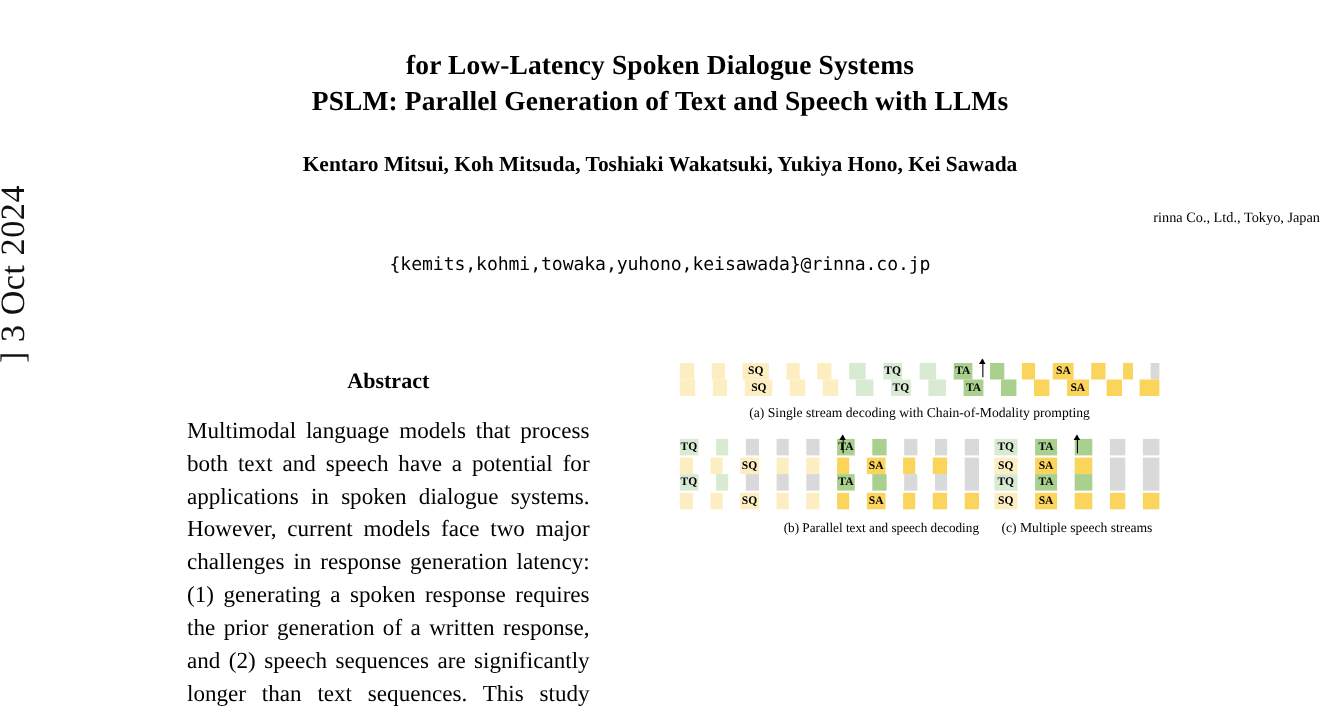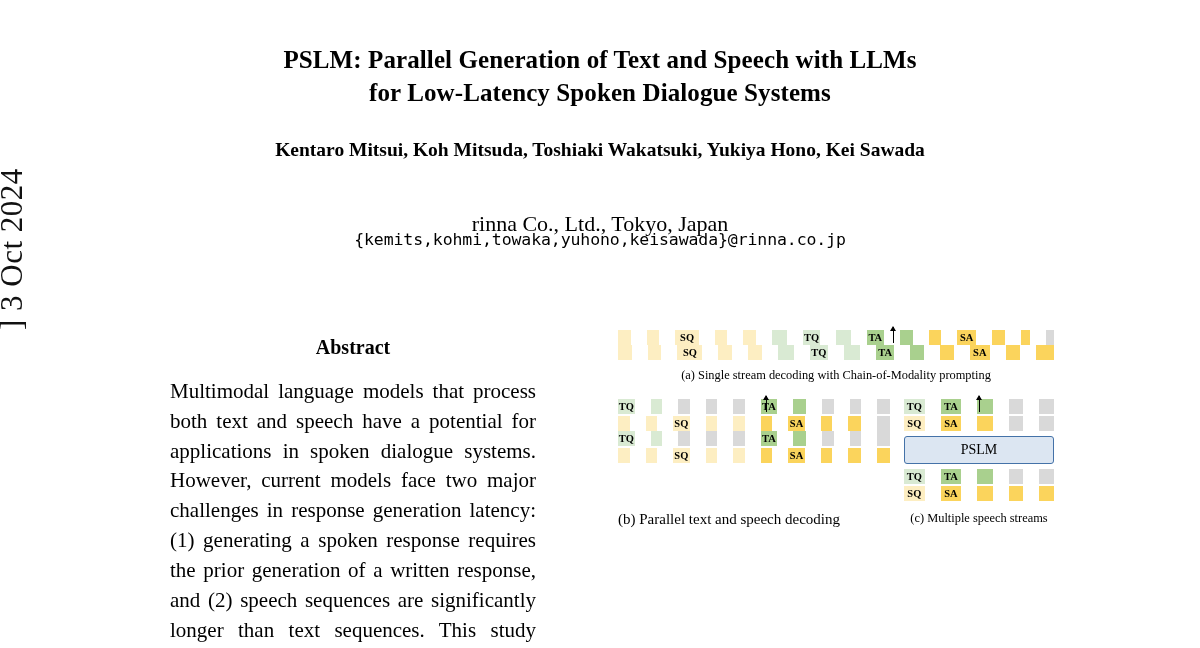--- a/index.html
+++ b/index.html
@@ -51,24 +51,24 @@
     left: 0;
     top: 139px;
     width: 1200px;
     text-align: center;
     font-size: 19.5px;
     font-weight: bold;
   }
   .affil {
     position: absolute;
     left: 0;
-    top: 211px;
-    width: 1200px;
-    text-align: center;
-    font-size: 22px;
+    top: 190px;
+    width: 1200px;
+    text-align: right;
+    font-size: 13px;
   }
   .email {
     position: absolute;
     left: 0;
     top: 230px;
     width: 1200px;
     text-align: center;
     font-family: "DejaVu Sans Mono", monospace;
     font-size: 16.5px;
     letter-spacing: -0.1px;
@@ -168,32 +168,32 @@
     gap: 14px;
   }
   .panel-b { width: 272px; }
   .panel-c { width: 150px; }
 
   .sub-caption-row {
     display: flex;
     gap: 14px;
     margin-top: 10px;
   }
-  .sub-caption-row .cap-b { width: 272px; text-align: left; font-size: 15px; }
+  .sub-caption-row .cap-b { width: 272px; text-align: right; font-size: 12px; }
   .sub-caption-row .cap-c { width: 150px; text-align: center; font-size: 12.4px; }
 </style>
 </head>
 <body>
 
 <div class="side-stamp">] 3 Oct 2024</div>
 
 <div class="titleblock">
   <div class="paper-title">
+    <div>for Low-Latency Spoken Dialogue Systems</div>
     <div>PSLM: Parallel Generation of Text and Speech with LLMs</div>
-    <div>for Low-Latency Spoken Dialogue Systems</div>
   </div>
 </div>
 
 <div class="authors">Kentaro Mitsui, Koh Mitsuda, Toshiaki Wakatsuki, Yukiya Hono, Kei Sawada</div>
 <div class="affil">rinna Co., Ltd., Tokyo, Japan</div>
 <div class="email">{kemits,kohmi,towaka,yuhono,keisawada}@rinna.co.jp</div>
 
 <div class="abstract-col">
   <h2 class="abstract-heading">Abstract</h2>
   <p class="abstract-body">Multimodal language models that process both text and speech have a potential for applications in spoken dialogue systems. However, current models face two major challenges in response generation latency: (1) generating a spoken response requires the prior generation of a written response, and (2) speech sequences are significantly longer than text sequences. This study addresses these issues by extending the input and output sequences of the language model to support the parallel gener-</p>
@@ -308,21 +308,20 @@
       <div class="fig-row">
           <div class="seg bold" style="width: 24%; background: rgb(253, 238, 194);">SQ</div>
           <div class="seg bold" style="width: 24%; background: rgb(251, 212, 92);">SA</div>
           <div class="seg" style="width: 18%; background: rgb(251, 212, 92);"></div>
           <div class="seg" style="width: 17%; background: rgb(217, 217, 217);"></div>
           <div class="seg" style="width: 17%; background: rgb(217, 217, 217);"></div>
         </div>
       <div class="arrow-wrap">
         <div class="arrow-up" style="left:75px; top:-35px;"></div>
       </div>
-      <div class="lm-box">PSLM</div>
       <div class="fig-row">
           <div class="seg bold" style="width: 24%; background: rgb(217, 234, 211);">TQ</div>
           <div class="seg bold" style="width: 24%; background: rgb(169, 208, 142);">TA</div>
           <div class="seg" style="width: 18%; background: rgb(169, 208, 142);"></div>
           <div class="seg" style="width: 17%; background: rgb(217, 217, 217);"></div>
           <div class="seg" style="width: 17%; background: rgb(217, 217, 217);"></div>
         </div>
       <div class="fig-row">
           <div class="seg bold" style="width: 24%; background: rgb(253, 238, 194);">SQ</div>
           <div class="seg bold" style="width: 24%; background: rgb(251, 212, 92);">SA</div>

